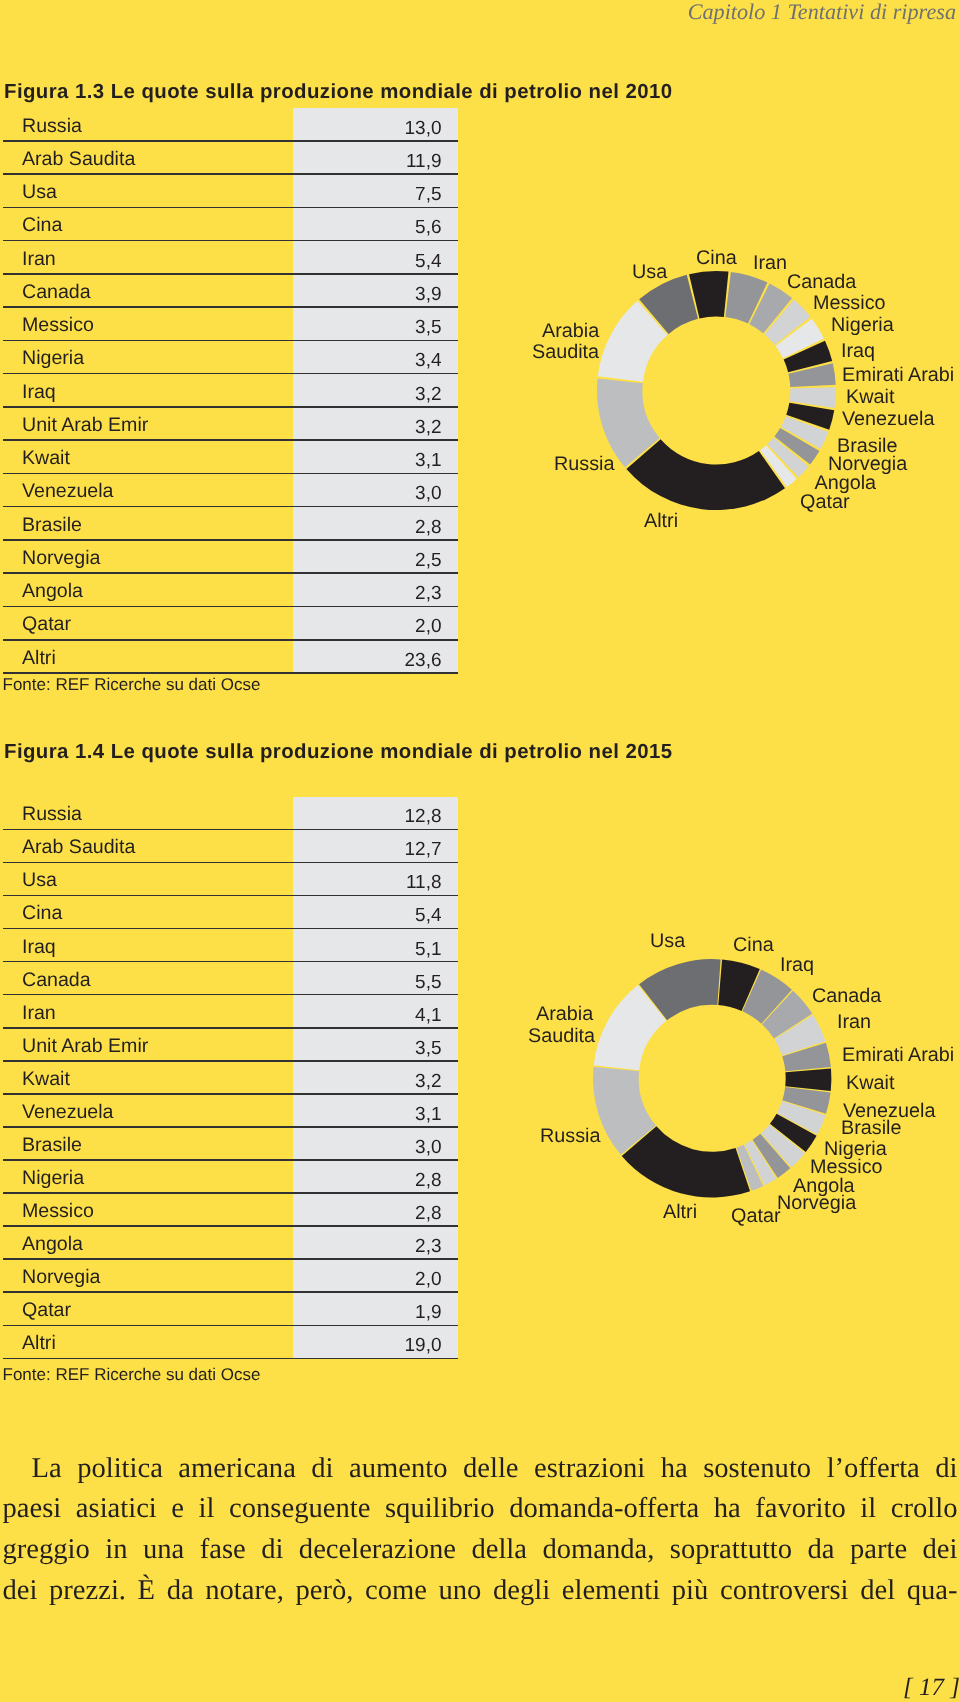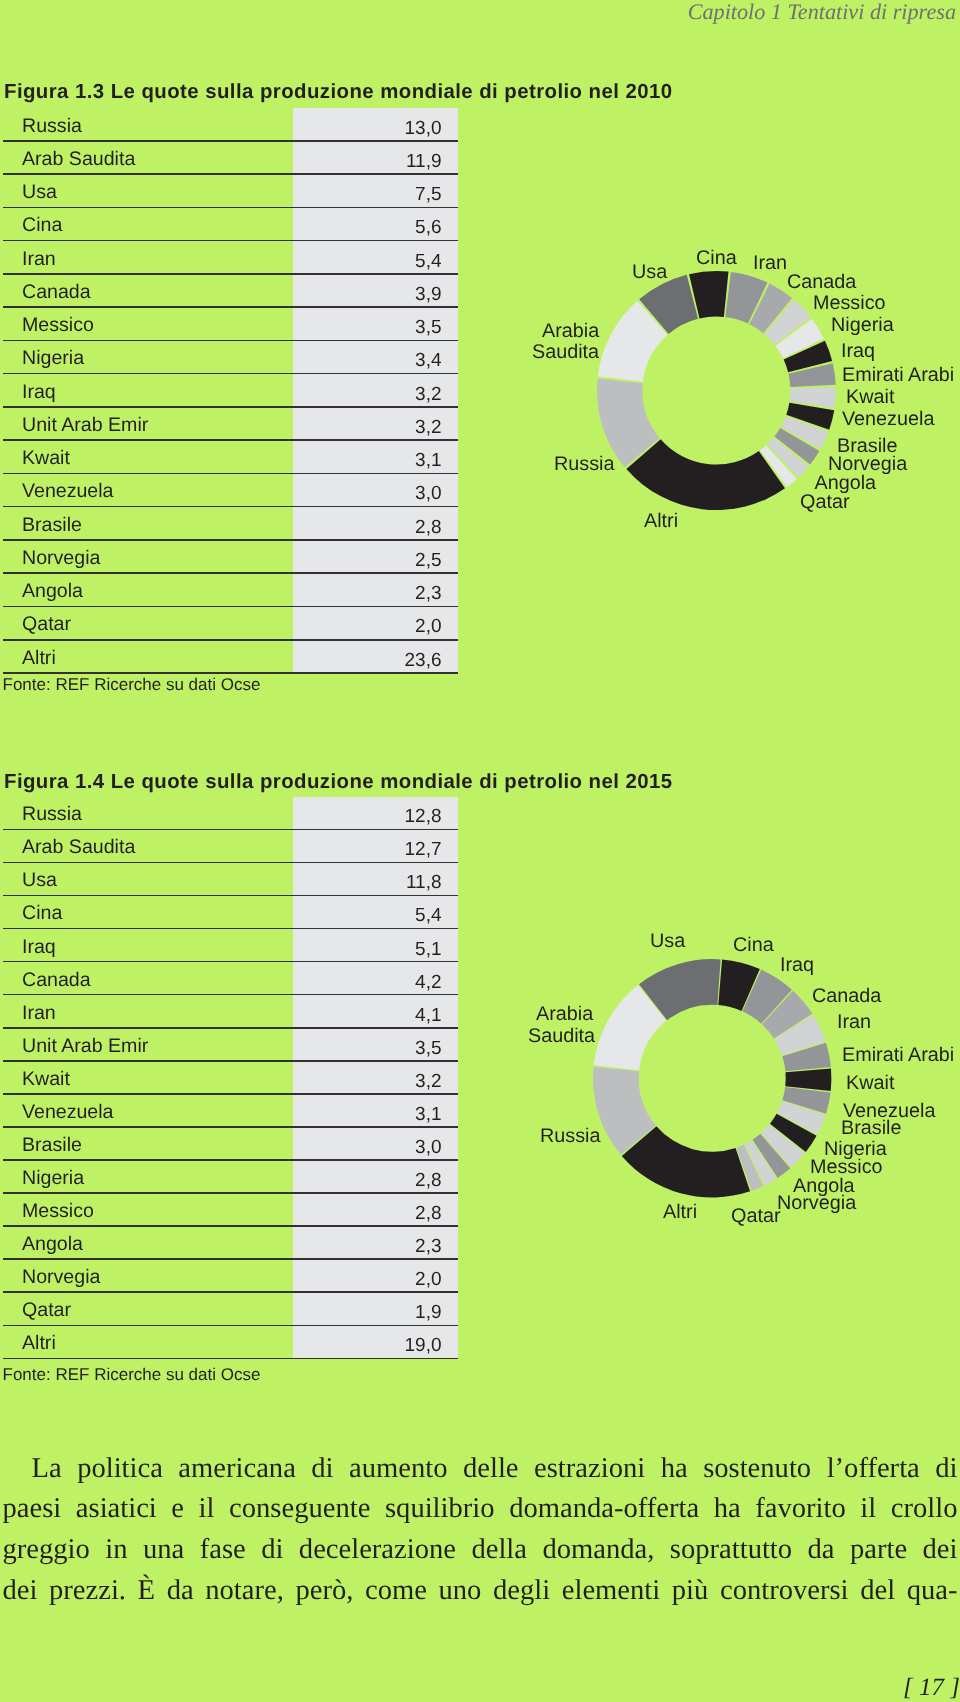--- a/index.html
+++ b/index.html
@@ -1,18 +1,18 @@
 <!DOCTYPE html>
 <html><head>
 <meta charset="utf-8">
 <style>
   html,body{margin:0;padding:0;background:#ffffff;}
   body{width:960px;height:1702px;font-family:"Liberation Sans",sans-serif;
        -webkit-font-smoothing:antialiased;text-rendering:geometricPrecision;}
-  .page{position:relative;width:960px;height:1702px;overflow:hidden;background:#bef264;}
+  .page{position:relative;width:960px;height:1702px;overflow:hidden;background:#fde047;}
 
   .running-head{position:absolute;right:4px;top:-1.5px;font-family:"Liberation Serif",serif;font-style:italic;
       font-size:22.2px;color:#6F7072;white-space:nowrap;}
 
   .fig-caption{position:absolute;left:4px;font-family:"Liberation Sans",sans-serif;font-weight:bold;
       font-size:20.4px;color:#231F20;white-space:nowrap;letter-spacing:0.43px;}
 
   .tbl{position:absolute;left:3px;width:455px;}
   .tbl .shade{position:absolute;left:290px;width:165px;background:#E6E7E8;}
   .row{position:relative;height:33.35px;}
@@ -140,21 +140,21 @@
       <path d="M 828.42 432.11 A 119.5 119.5 0 0 1 820.59 449.02 L 780.92 426.74 A 74 74 0 0 0 785.77 416.27 Z" fill="#D1D3D4"></path>
       <path d="M 819.40 451.09 A 119.5 119.5 0 0 1 810.14 464.61 L 774.45 436.39 A 74 74 0 0 0 780.18 428.02 Z" fill="#939598"></path>
       <path d="M 808.64 466.48 A 119.5 119.5 0 0 1 798.48 477.35 L 767.23 444.28 A 74 74 0 0 0 773.52 437.55 Z" fill="#D1D3D4"></path>
       <path d="M 796.72 478.98 A 119.5 119.5 0 0 1 786.94 486.96 L 760.08 450.23 A 74 74 0 0 0 766.14 445.29 Z" fill="#E6E7E8"></path>
       <path d="M 784.99 488.36 A 119.5 119.5 0 0 1 626.39 469.11 L 660.66 439.18 A 74 74 0 0 0 758.87 451.10 Z" fill="#231F20"></path>
       <path d="M 624.83 467.28 A 119.5 119.5 0 0 1 597.49 378.60 L 642.77 383.13 A 74 74 0 0 0 659.70 438.05 Z" fill="#BCBEC0"></path>
       <path d="M 597.76 376.22 A 119.5 119.5 0 0 1 637.37 300.86 L 667.46 334.99 A 74 74 0 0 0 642.93 381.65 Z" fill="#E6E7E8"></path>
       <path d="M 639.18 299.30 A 119.5 119.5 0 0 1 686.73 274.74 L 698.03 318.82 A 74 74 0 0 0 668.58 334.02 Z" fill="#6D6E71"></path>
     </svg>
 
-  <div class="fig-caption" style="top:771px">Figura 1.4 Le quote sulla produzione mondiale di petrolio nel 2015</div>
+  <div class="fig-caption" style="top:741px">Figura 1.4 Le quote sulla produzione mondiale di petrolio nel 2015</div>
   <div class="tbl" id="tbl1" style="top:796.8px">
       <div class="shade" style="top: 0px; height: 562.19px; background: rgb(230, 231, 232);"></div>
       <div class="row" style="height: 33.07px;">
         <span class="nm">Russia</span>
         <span class="vl">12,8</span>
         <span class="rule"></span>
       </div>
       <div class="row" style="height: 33.07px;">
         <span class="nm">Arab Saudita</span>
         <span class="vl">12,7</span>
@@ -170,21 +170,21 @@
         <span class="vl">5,4</span>
         <span class="rule"></span>
       </div>
       <div class="row" style="height: 33.07px;">
         <span class="nm">Iraq</span>
         <span class="vl">5,1</span>
         <span class="rule"></span>
       </div>
       <div class="row" style="height: 33.07px;">
         <span class="nm">Canada</span>
-        <span class="vl">4,2</span>
+        <span class="vl">5,5</span>
         <span class="rule"></span>
       </div>
       <div class="row" style="height: 33.07px;">
         <span class="nm">Iran</span>
         <span class="vl">4,1</span>
         <span class="rule"></span>
       </div>
       <div class="row" style="height: 33.07px;">
         <span class="nm">Unit Arab Emir</span>
         <span class="vl">3,5</span>

